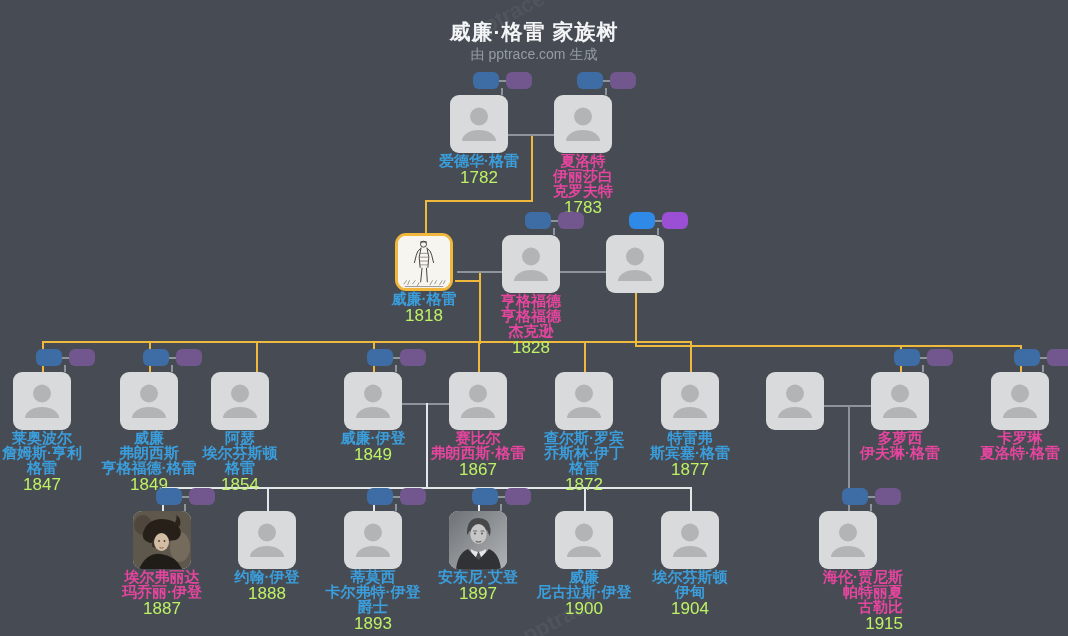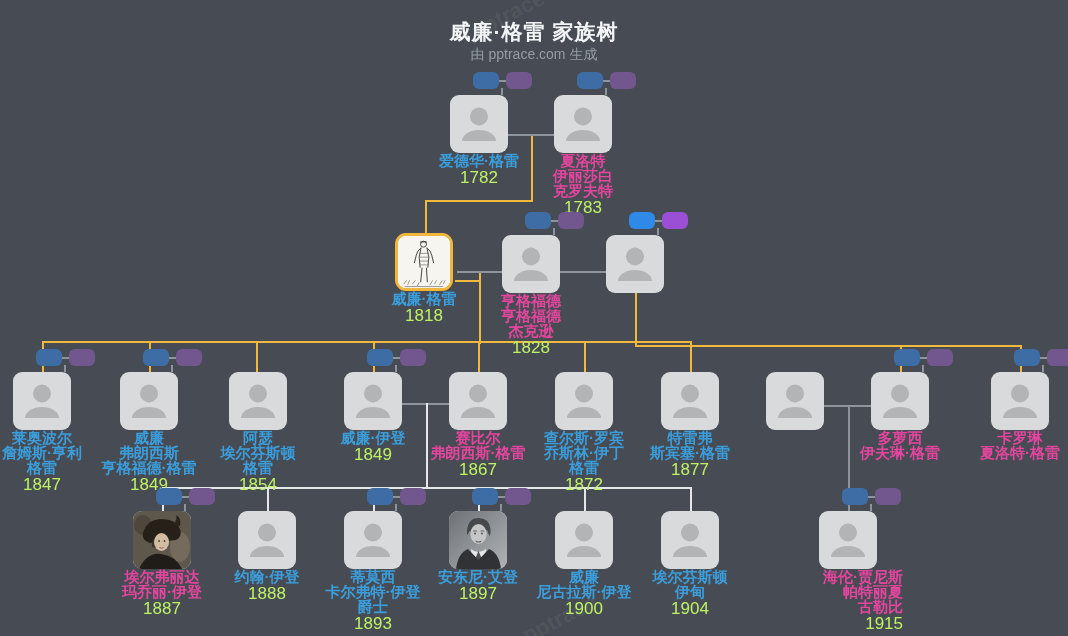--- a/index.html
+++ b/index.html
@@ -194,21 +194,21 @@
           <div class="nameline male">亨格福德·格雷</div>
           <div class="year">1849</div>
         </div>
       </div>
       <div class="pillgroup" style="left: 143px; top: 349px;">
         <div class="pill-link"></div>
         <div class="pill-stub"></div>
         <div class="pill p-blue"></div>
         <div class="pill p-purple"></div>
       </div>
-      <div class="person" style="left: 203px; top: 372px; text-align: center;">
+      <div class="person" style="left: 185px; top: 372px; text-align: center;">
         <div class="card"><span><svg width="58" height="58" viewBox="0 0 58 58">
               <circle cx="29" cy="21.5" r="9" fill="#b2b4b6"></circle>
               <path d="M12 46 a17 11 0 0 1 34 0 z" fill="#b2b4b6"></path>
             </svg></span></div>
         <div class="nameblock">
           <div class="nameline male">阿瑟</div>
           <div class="nameline male">埃尔芬斯顿</div>
           <div class="nameline male">格雷</div>
           <div class="year">1854</div>
         </div>

